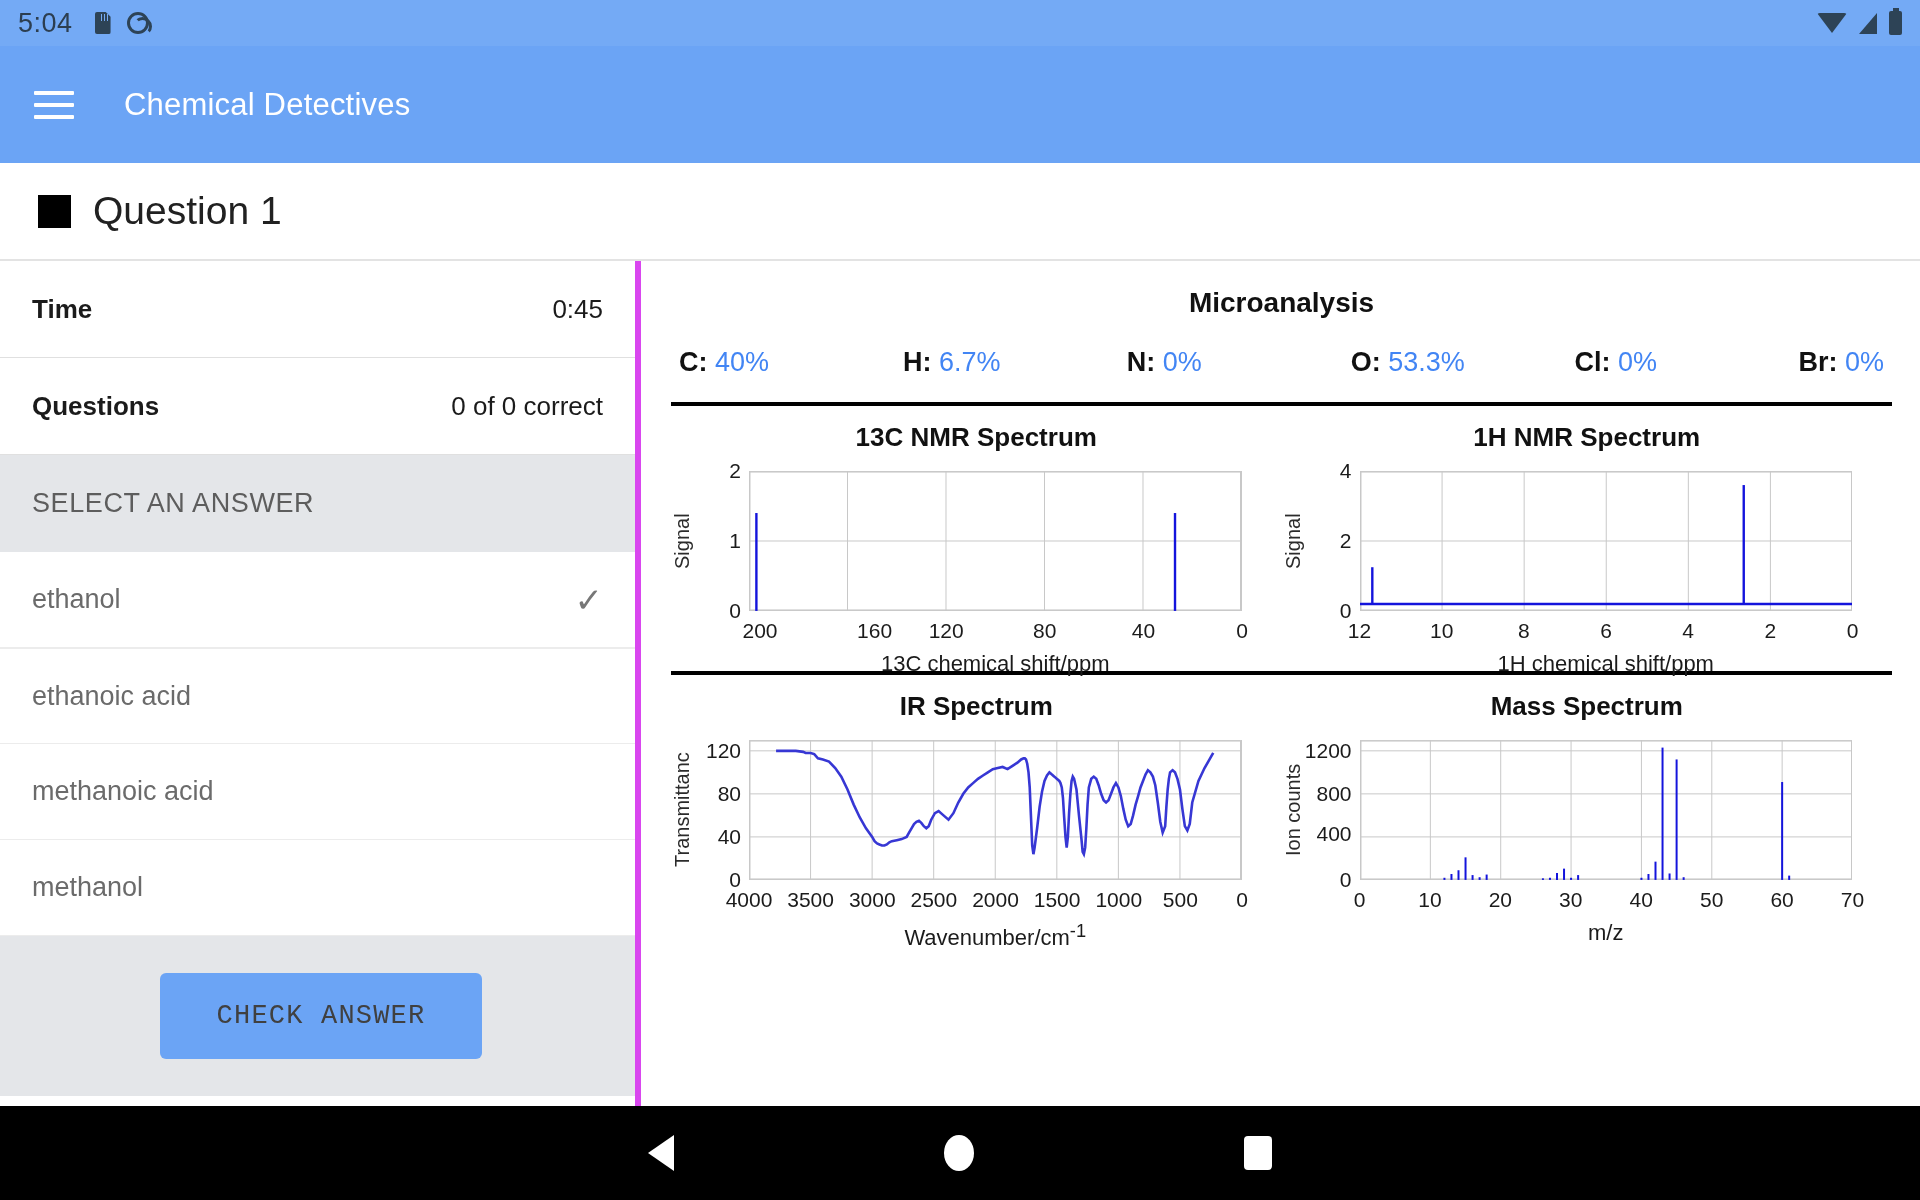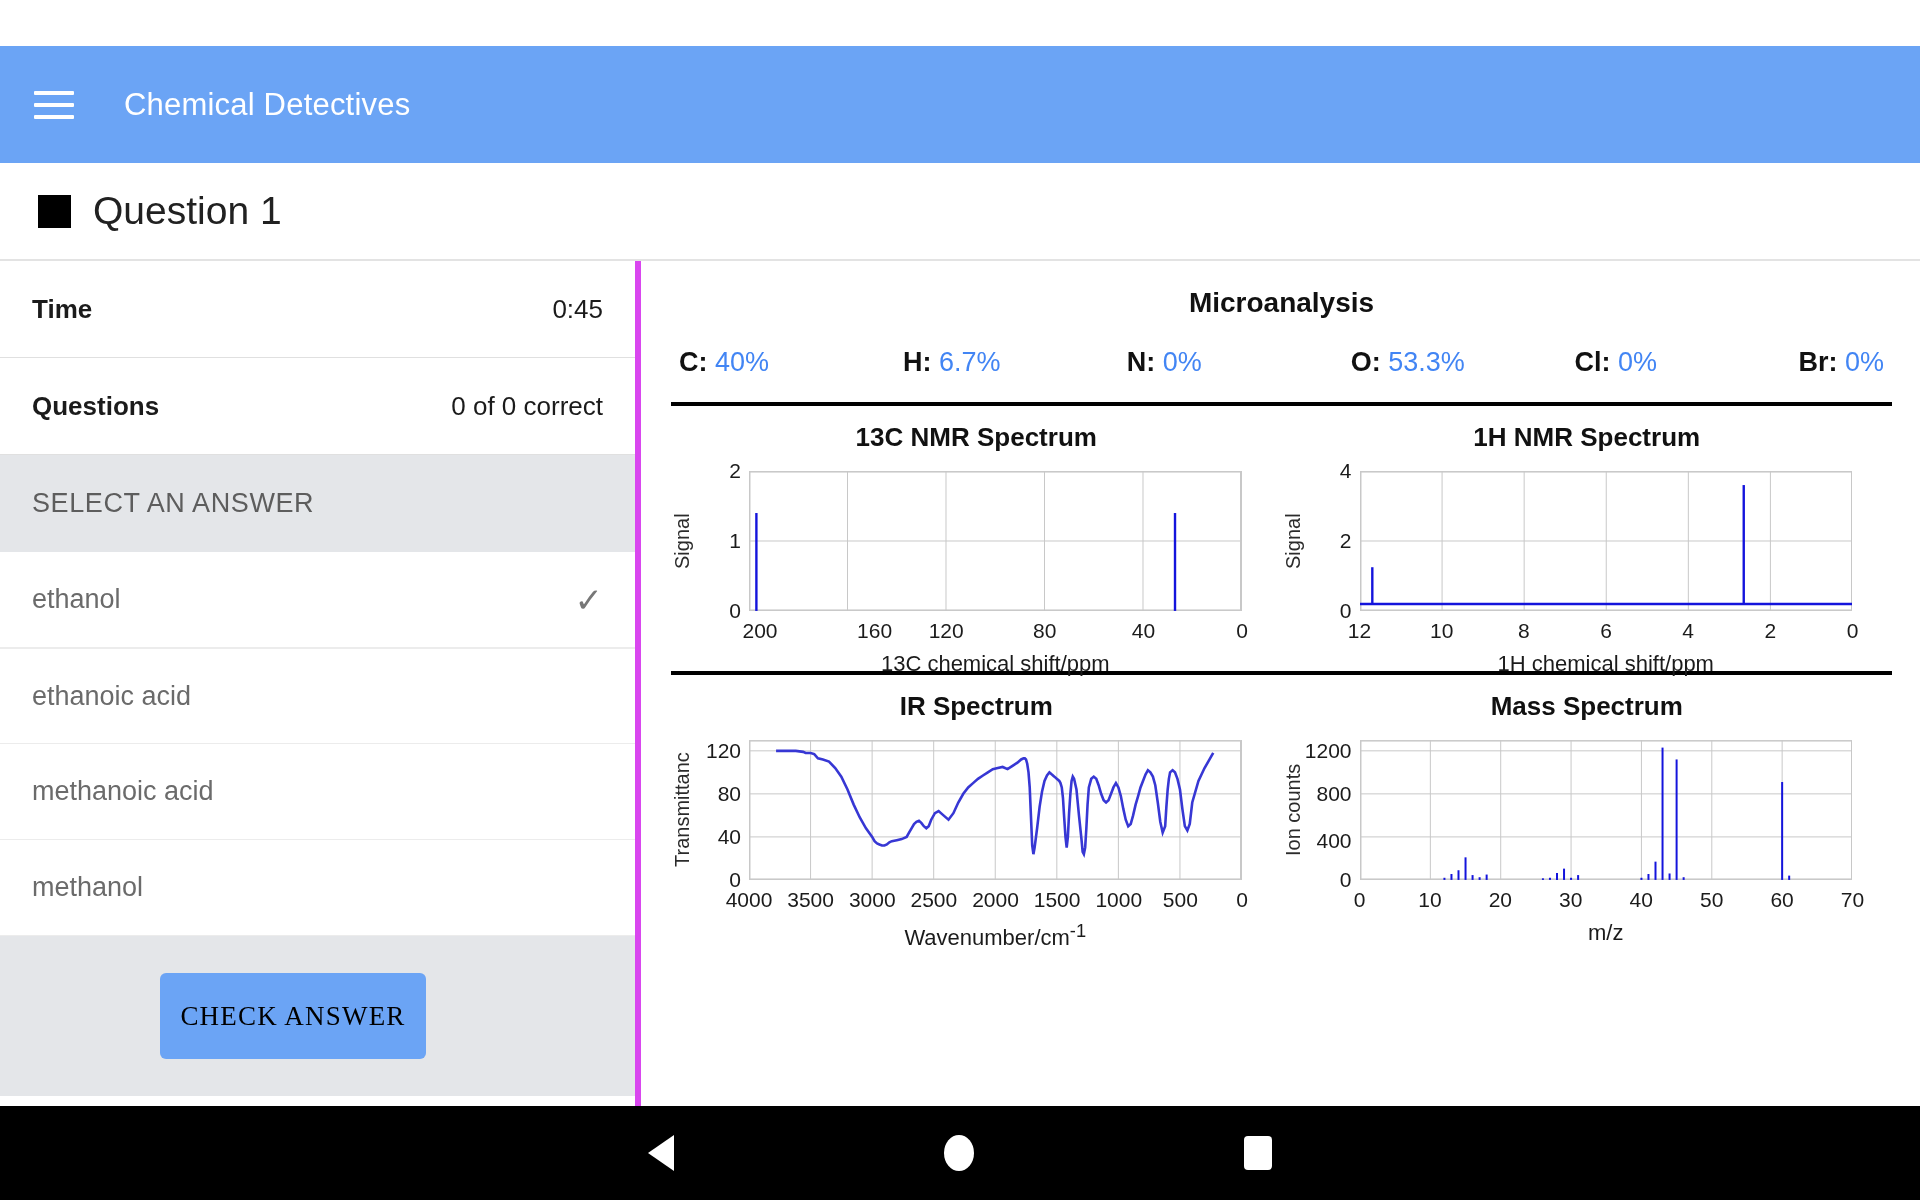--- a/index.html
+++ b/index.html
@@ -81,23 +81,23 @@
     color:#6b6b6b; font-size: 27px; cursor: pointer;
   }
   .answer-row.first { border-top: 1px solid #ececec; }
   .check-mark { color:#777777; font-size: 34px; line-height: 1; }
   .check-hidden { visibility: hidden; }
 
   .button-area {
     height: 160px; background: #e4e6e9; display:flex; align-items:center; padding-left: 160px;
   }
   .check-btn {
-    width: 266px; height: 86px; background:#6ba4f5; border: none; border-radius: 6px;
-    color:#000000; font-size: 27px; letter-spacing: 1.2px; cursor:pointer;
-    font-family: Liberation Serif, serif;
+    width: 322px; height: 86px; background:#6ba4f5; border: none; border-radius: 6px;
+    color:#404040; font-size: 27px; letter-spacing: 1.2px; cursor:pointer;
+    font-family: Liberation Mono, monospace;
   }
 
   
   .rightpanel {
     position: absolute; left: 643px; top: 261px; width: 1277px; height: 845px;
     background: #ffffff; padding: 0 28px;
   }
   .micro-title { text-align:center; font-size: 28px; font-weight: bold; color:#111; margin-top: 26px; }
   .micro-row { display:flex; margin-top: 28px; padding: 0 8px; }
   .micro-item { flex: 1; font-size: 27px; white-space: nowrap; }
@@ -140,20 +140,32 @@
   .nav-back { width:0;height:0; border-top:18px solid transparent; border-bottom:18px solid transparent;
               border-right:26px solid #ffffff; cursor:pointer; }
   .nav-home { width:30px;height:36px; background:#ffffff; border-radius:50%; cursor:pointer; }
   .nav-recent { width:28px;height:34px; background:#ffffff; border-radius:4px; cursor:pointer; }
 </style>
 </head>
 <body>
 
 <div id="app">
 
+  <div class="statusbar">
+    <div class="status-clock">5:04</div>
+    <div class="status-icons-left">
+      <div class="sd-icon"></div>
+      <div class="circ-icon"></div>
+    </div>
+    <div class="status-right">
+      <div class="wifi-icon"></div>
+      <div class="signal-icon"></div>
+      <div class="battery-icon"></div>
+    </div>
+  </div>
 
   <div class="appbar">
     <div class="hamburger">
       <span></span>
         <span></span>
         <span></span>
     </div>
     <div class="appbar-title">Chemical Detectives</div>
   </div>
 
@@ -376,21 +388,21 @@
                 <line x1="295.8" y1="121.6923076923077" x2="295.8" y2="140" class="peak-thin"></line>
                 <line x1="302.84285714285716" y1="7.538461538461547" x2="302.84285714285716" y2="140" class="peak-thin"></line>
                 <line x1="309.8857142857143" y1="133.53846153846155" x2="309.8857142857143" y2="140" class="peak-thin"></line>
                 <line x1="316.92857142857144" y1="19.384615384615373" x2="316.92857142857144" y2="140" class="peak-thin"></line>
                 <line x1="323.9714285714286" y1="137.30769230769232" x2="323.9714285714286" y2="140" class="peak-thin"></line>
                 <line x1="422.57142857142856" y1="42" x2="422.57142857142856" y2="140" class="peak-thin"></line>
                 <line x1="429.6142857142857" y1="135.69230769230768" x2="429.6142857142857" y2="140" class="peak-thin"></line>
               </svg>
             <div class="xlabel">m/z</div>
           <div class="ytick" style="top: 140px;">0</div>
-              <div class="ytick" style="top: 101px;">400</div>
+              <div class="ytick" style="top: 94px;">400</div>
               <div class="ytick" style="top: 53.8462px;">800</div>
               <div class="ytick" style="top: 10.7692px;">1200</div>
               <div class="xtick" style="left: 0px;">0</div>
               <div class="xtick" style="left: 70.4286px;">10</div>
               <div class="xtick" style="left: 140.857px;">20</div>
               <div class="xtick" style="left: 211.286px;">30</div>
               <div class="xtick" style="left: 281.714px;">40</div>
               <div class="xtick" style="left: 352.143px;">50</div>
               <div class="xtick" style="left: 422.571px;">60</div>
               <div class="xtick" style="left: 493px;">70</div>

